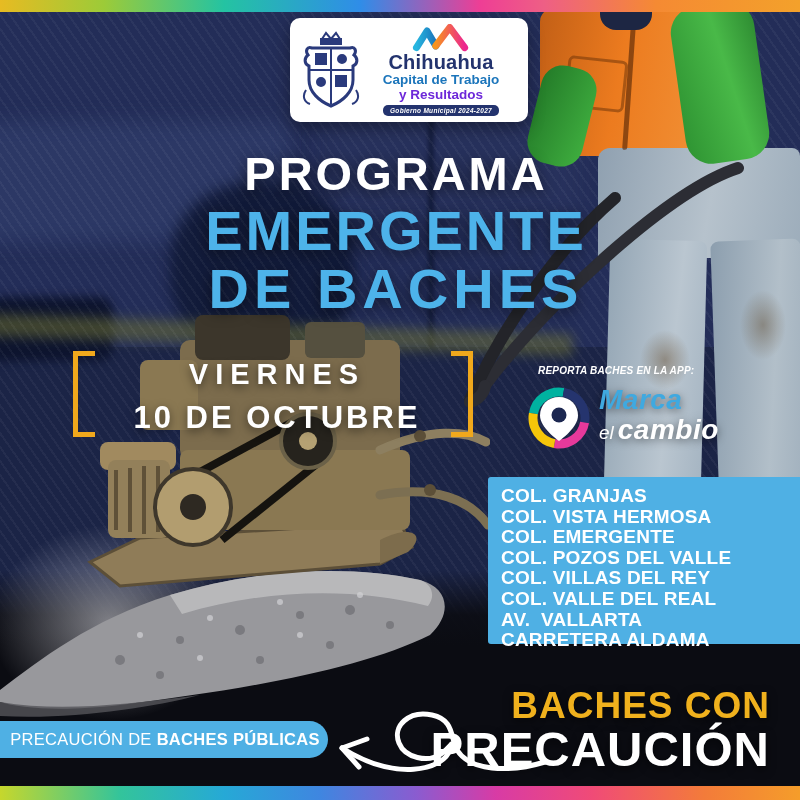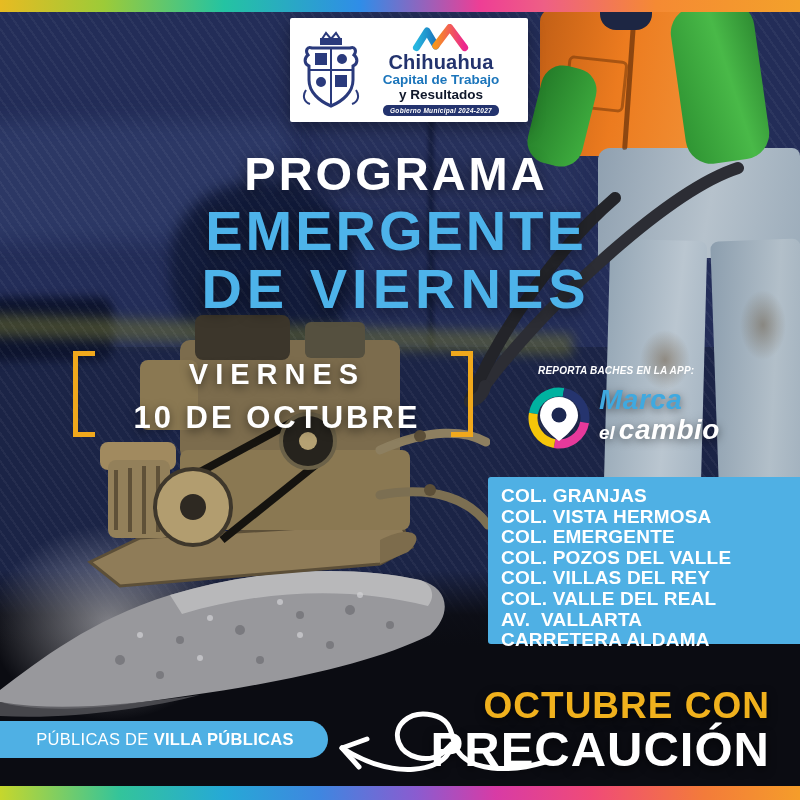--- a/index.html
+++ b/index.html
@@ -53,27 +53,27 @@
   .stain1{left:640px;top:330px;width:50px;height:60px;z-index:4;
     background:radial-gradient(closest-side,rgba(104,82,55,.5),rgba(104,82,55,0));}
   .stain2{left:740px;top:290px;width:46px;height:70px;z-index:4;
     background:radial-gradient(closest-side,rgba(96,76,50,.45),rgba(96,76,50,0));}
 
   
   .machine{left:80px;top:300px;z-index:6;}
   .handlebar{left:440px;top:150px;z-index:7;}
 
   
-  .card{left:290px;top:18px;width:238px;height:104px;background:#fff;border-radius:2px;
+  .card{left:290px;top:18px;width:238px;height:104px;background:#fff;border-radius:10px;
     display:flex;align-items:center;z-index:30;box-shadow:0 6px 16px rgba(0,0,0,.35);}
   .coat{margin-left:12px;flex:0 0 auto;}
   .brand-col{flex:1;display:flex;flex-direction:column;align-items:center;margin-right:6px;}
   .brand-name{font-size:20px;font-weight:800;color:#23336e;line-height:20px;letter-spacing:.2px;}
   .brand-tag1{font-size:13.5px;font-weight:800;color:#1b75bb;line-height:14px;margin-top:1px;}
-  .brand-tag2{font-size:13.5px;font-weight:800;color:#0f172a;line-height:14px;margin-top:1px;}
+  .brand-tag2{font-size:13.5px;font-weight:800;color:#6d28d9;line-height:14px;margin-top:1px;}
   .gov{margin-top:3px;background:#23336e;color:#fff;font-size:6.5px;font-weight:700;font-style:italic;
     padding:2px 7px;border-radius:5px;letter-spacing:.3px;white-space:nowrap;}
 
   
   .title{left:0;top:146px;width:792px;text-align:center;z-index:30;text-shadow:0 4px 14px rgba(0,0,0,.5);}
   .t1{font-size:47px;font-weight:800;color:#fff;letter-spacing:3px;line-height:56px;}
   .t2{font-size:56px;font-weight:800;color:#4db3ea;letter-spacing:3px;line-height:58px;}
   .t3{font-size:56px;font-weight:800;color:#4db3ea;letter-spacing:5px;line-height:58px;}
 
   
@@ -87,21 +87,21 @@
   .bracket-r{left:450px;border-right:5px solid #f0a81c;}
   .bracket-r::before,.bracket-r::after{content:"";position:absolute;right:0;width:17px;height:5px;background:#f0a81c;}
   .bracket-r::before{top:0;} .bracket-r::after{bottom:0;}
 
   
   .app-label{left:538px;top:365px;font-size:10px;font-style:italic;font-weight:800;color:#ffffff;letter-spacing:.2px;z-index:30;}
   .app-logo{left:527px;top:386px;display:flex;z-index:30;}
   .app-name{margin-left:8px;font-style:italic;line-height:1;text-shadow:0 2px 8px rgba(0,0,0,.5);}
   .an1{font-size:28px;font-weight:800;color:#3fa9e0;letter-spacing:.5px;}
   .an2{display:flex;align-items:baseline;margin-top:2px;color:#fff;}
-  .an2 .el{font-size:19px;font-weight:700;}
+  .an2 .el{font-size:19px;font-weight:400;}
   .an2 .cambio{font-size:28px;font-weight:800;margin-left:4px;letter-spacing:.5px;}
 
   
   .loc-box{left:488px;top:477px;width:336px;height:167px;background:#4fb0e4;border-radius:3px;
     padding:9px 0 0 13px;box-sizing:border-box;z-index:25;}
   .loc-row{font-size:19px;font-weight:800;color:#fff;line-height:20.6px;letter-spacing:.2px;white-space:pre;}
 
   
   .warning{right:30px;top:687px;text-align:right;z-index:30;line-height:1;text-shadow:0 3px 10px rgba(0,0,0,.6);}
   .w1{font-size:37px;font-weight:800;color:#f0b11d;letter-spacing:1px;}
@@ -234,21 +234,21 @@
       <div class="brand-name">Chihuahua</div>
       <div class="brand-tag1">Capital de Trabajo</div>
       <div class="brand-tag2">y Resultados</div>
       <div class="gov">Gobierno Municipal 2024-2027</div>
     </div>
   </div>
 
   <div class="abs title">
     <div class="t1">PROGRAMA</div>
     <div class="t2">EMERGENTE</div>
-    <div class="t3">DE VIERNES</div>
+    <div class="t3">DE BACHES</div>
   </div>
 
   <div class="abs bracket bracket-l"></div>
   <div class="abs bracket bracket-r"></div>
   <div class="abs date">
     <div class="d1">VIERNES</div>
     <div class="d2">10 DE OCTUBRE</div>
   </div>
 
   <div class="abs app-label">REPORTA BACHES EN LA APP:</div>
@@ -275,27 +275,27 @@
       <div class="loc-row">COL. VISTA HERMOSA</div>
       <div class="loc-row">COL. EMERGENTE</div>
       <div class="loc-row">COL. POZOS DEL VALLE</div>
       <div class="loc-row">COL. VILLAS DEL REY</div>
       <div class="loc-row">COL. VALLE DEL REAL</div>
       <div class="loc-row">AV.  VALLARTA</div>
       <div class="loc-row">CARRETERA ALDAMA</div>
     </div>
 
   <div class="abs warning">
-    <div class="w1">OCTUBRE CON</div>
+    <div class="w1">BACHES CON</div>
     <div class="w2">PRECAUCIÓN</div>
   </div>
 
   <div class="abs ribbon">
-    <span>PÚBLICAS DE</span>
-    <span class="bold">VILLA PÚBLICAS</span>
+    <span>PRECAUCIÓN DE</span>
+    <span class="bold">BACHES PÚBLICAS</span>
   </div>
   <svg class="abs squiggle" width="240" height="100" viewBox="0 0 240 100">
     <path d="M233,69 C196,80 158,78 145,57 C138,45 143,27 120,22 C97,17 80,33 87,50 C93,65 116,70 129,61 C139,54 143,44 138,57 C131,77 84,89 30,55" stroke="#ffffff" stroke-width="5" fill="none" stroke-linecap="round" stroke-linejoin="round"></path>
     <path d="M30,55 L55,46 M30,55 L47,74" stroke="#ffffff" stroke-width="5" fill="none" stroke-linecap="round"></path>
   </svg>
 
   <div class="abs strip-top"></div>
   <div class="abs strip-bottom"></div>
 
 </div>

